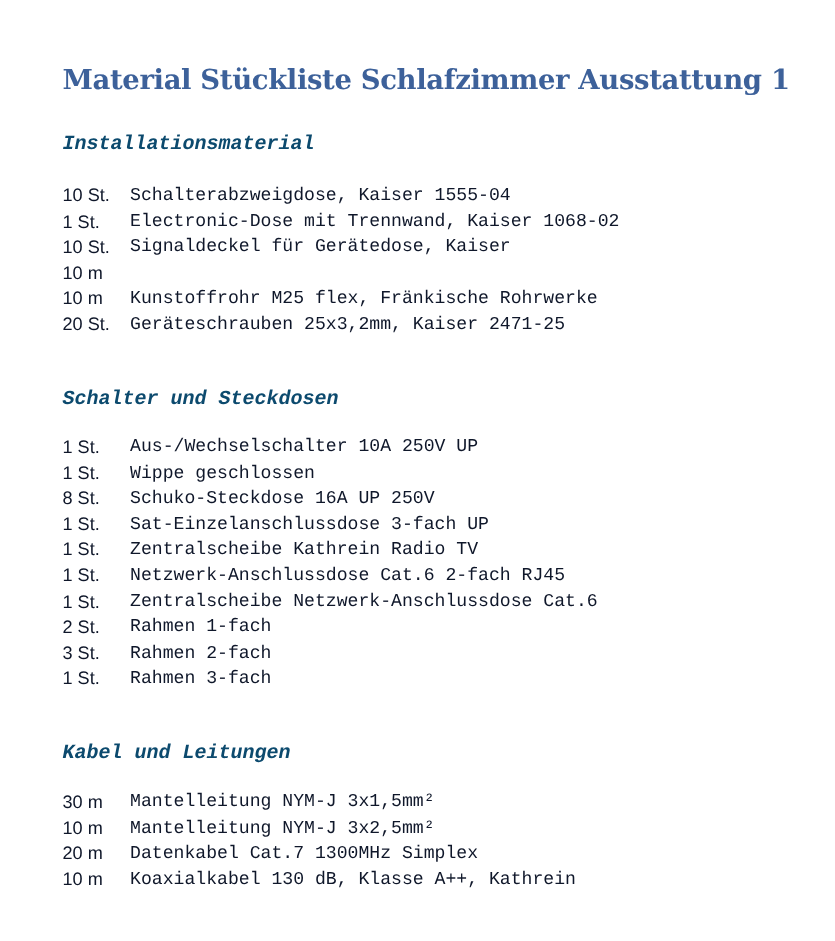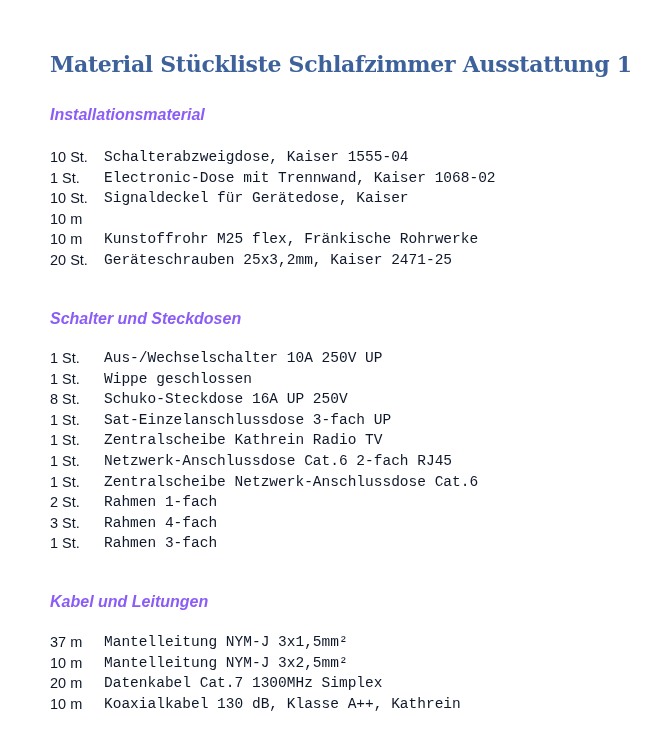--- a/index.html
+++ b/index.html
@@ -5,22 +5,22 @@
     html, body { margin: 0; padding: 0; background: #ffffff; }
     body { width: 668px; height: 753px; position: relative; overflow: hidden; }
     .page { position: absolute; left: 0; top: 0; width: 588px; height: 753px; }
     .title {
       position: absolute; left: 50px; top: 51px;
       font-family: "DejaVu Serif", serif; font-weight: bold;
       font-size: 22px; color: #3d619a; white-space: nowrap; letter-spacing: -0.3px;
     }
     .section-heading {
       position: absolute; left: 50px;
-      font-family: Liberation Sans, sans-serif; font-weight: bold; font-style: italic;
-      font-size: 16px; color: #8b5cf6; white-space: nowrap; text-align: center;
+      font-family: Liberation Mono, monospace; font-weight: bold; font-style: italic;
+      font-size: 16px; color: #0c4a6e; white-space: nowrap; text-align: center;
     }
     .item-list { position: absolute; left: 50px; }
     .row { height: 20.6px; display: flex; font-family: "Liberation Sans", sans-serif; font-size: 14.5px; color: #0f172a; white-space: nowrap; line-height: 20.6px; }
     .qty { width: 54px; }
     .desc { flex: 1; font-family: Liberation Mono, monospace; }
   </style>
 </head>
 <body>
 
 <div class="page">
@@ -82,32 +82,32 @@
     <div class="row">
         <span class="qty">1 St.</span>
         <span class="desc">Zentralscheibe Netzwerk-Anschlussdose Cat.6</span>
       </div>
     <div class="row">
         <span class="qty">2 St.</span>
         <span class="desc">Rahmen 1-fach</span>
       </div>
     <div class="row">
         <span class="qty">3 St.</span>
-        <span class="desc">Rahmen 4-fach</span>
+        <span class="desc">Rahmen 2-fach</span>
       </div>
     <div class="row">
         <span class="qty">1 St.</span>
         <span class="desc">Rahmen 3-fach</span>
       </div>
   </div>
 
   <div class="section-heading" style="top:593px">Kabel und Leitungen</div>
   <div class="item-list" style="top:632px">
     <div class="row">
-        <span class="qty">37 m</span>
+        <span class="qty">30 m</span>
         <span class="desc">Mantelleitung NYM-J 3x1,5mm²</span>
       </div>
     <div class="row">
         <span class="qty">10 m</span>
         <span class="desc">Mantelleitung NYM-J 3x2,5mm²</span>
       </div>
     <div class="row">
         <span class="qty">20 m</span>
         <span class="desc">Datenkabel Cat.7 1300MHz Simplex</span>
       </div>

